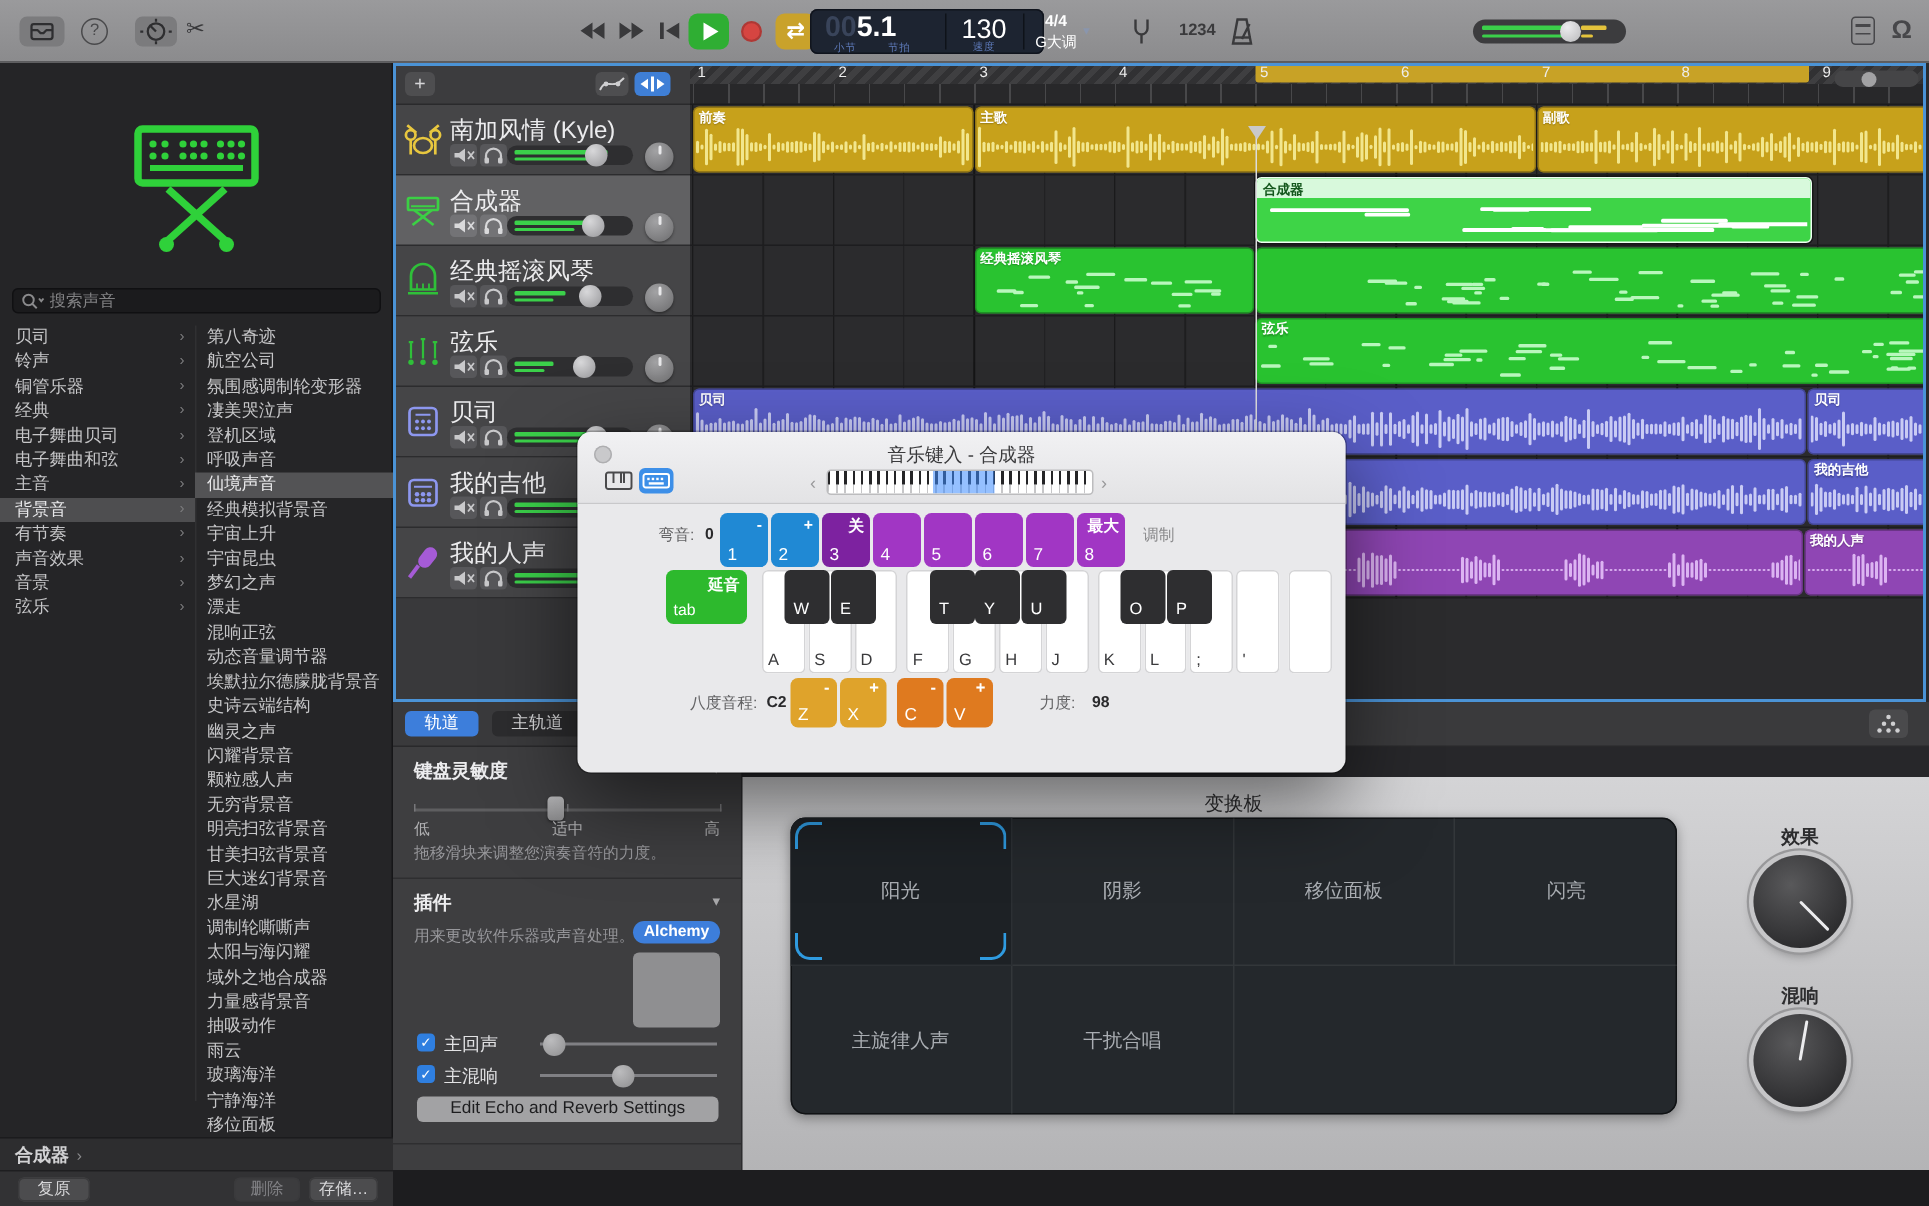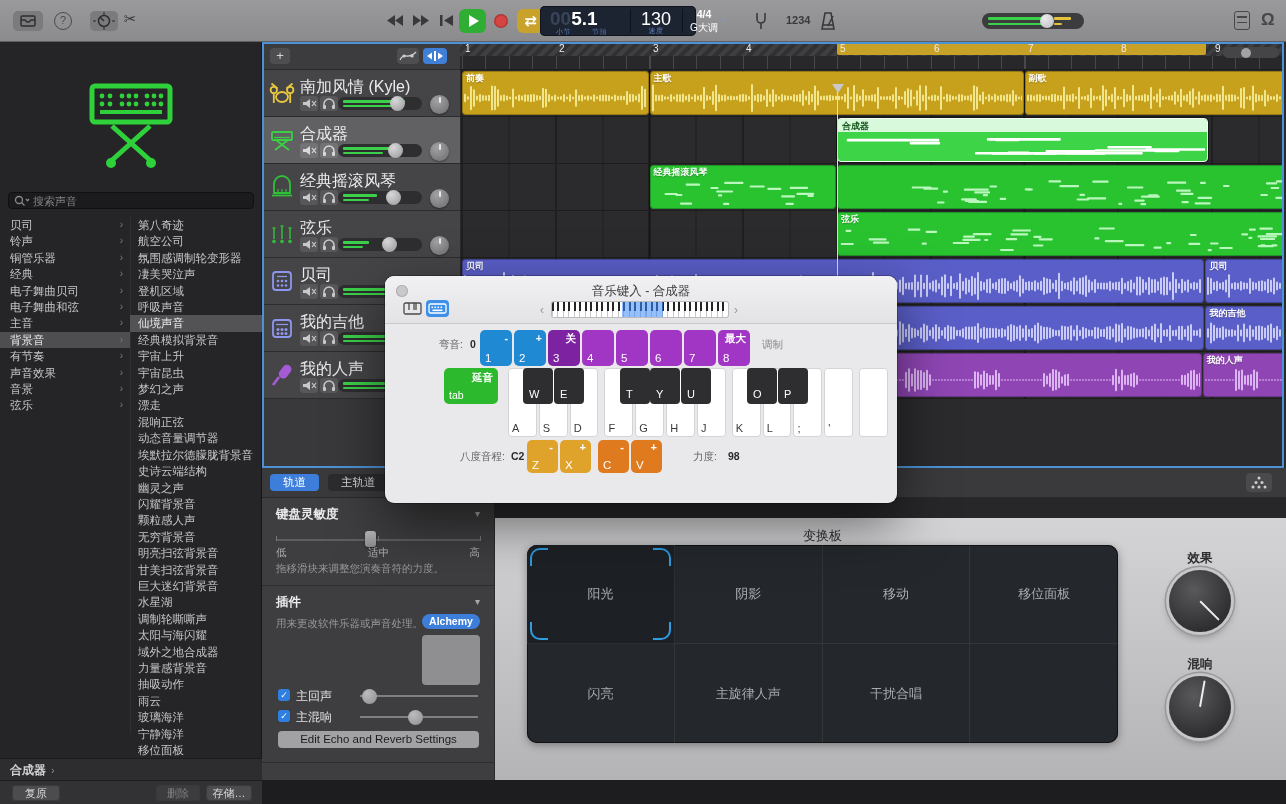--- a/index.html
+++ b/index.html
@@ -129,21 +129,21 @@
 .pcell.sel{background:#1d2125}
 .pcell.sel .cb::before,.pcell.sel .cb::after,.pcell.sel::before,.pcell.sel::after{content:"";position:absolute;width:16px;height:16px;border-color:#2f9be0;border-style:solid;border-width:0}
 .pcell.sel .cb::before{left:3px;top:3px;border-left-width:2px;border-top-width:2px;border-top-left-radius:10px}
 .pcell.sel .cb::after{right:3px;top:3px;border-right-width:2px;border-top-width:2px;border-top-right-radius:10px}
 .pcell.sel::before{left:3px;bottom:3px;border-left-width:2px;border-bottom-width:2px;border-bottom-left-radius:10px}
 .pcell.sel::after{right:3px;bottom:3px;border-right-width:2px;border-bottom-width:2px;border-bottom-right-radius:10px}
 .knob-lab{position:absolute;left:645px;width:120px;text-align:center;font-size:12.5px;font-weight:bold;color:#2c2c2e}
 .knob{position:absolute;left:674px;width:62px;height:62px;border-radius:50%;background:radial-gradient(circle at 40% 32%,#59595b,#2d2d2f 75%);box-shadow:0 0 0 3px #c6c6c8,0 0 0 4.5px #98989a,0 4px 8px rgba(0,0,0,.4)}
 .knob .ptr{position:absolute;left:50%;top:50%;width:2px;height:27px;margin-left:-1px;background:#ececee;transform-origin:top center;border-radius:1px}
 
-#mtwin{left:385px;top:276px;width:512px;height:227px;background:#e9e9eb;border-radius:9px;box-shadow:0 20px 55px rgba(0,0,0,.55),0 0 0 1px rgba(0,0,0,.25);z-index:20}
+#mtwin{left:385px;top:288px;width:512px;height:227px;background:#e9e9eb;border-radius:9px;box-shadow:0 20px 55px rgba(0,0,0,.55),0 0 0 1px rgba(0,0,0,.25);z-index:20}
 #mt-head{position:relative;height:48px;background:linear-gradient(#f1f1f3,#e3e3e5);border-bottom:1px solid #c8c8ca;border-radius:9px 9px 0 0}
 #mt-close{position:absolute;left:11px;top:9px;width:12px;height:12px;border-radius:50%;background:#c9c9cb;box-shadow:inset 0 0 0 1px #aeaeb0}
 #mt-title{position:absolute;left:0;top:7px;width:100%;text-align:center;font-size:12.5px;color:#3a3a3c}
 .seg{position:absolute;top:24px;width:23px;height:17px;border-radius:4px;text-align:center}
 .seg.on{background:#3d8fe8}
 #mt-minikb{position:absolute;left:167px;top:26px;width:176px;height:15px;background:#fff;border-radius:2px;box-shadow:0 0 0 1px #bcbcbe;overflow:hidden}
 #mt-minikb .blacks{position:absolute;left:0;top:0;right:0;height:9px;background:repeating-linear-gradient(90deg,#242426 0 1.6px,transparent 1.6px 5.5px)}
 #mt-minikb .seams{position:absolute;left:0;bottom:0;right:0;height:6px;background:repeating-linear-gradient(90deg,#c6c6c8 0 1px,transparent 1px 5.5px)}
 #mt-minikb .hl{position:absolute;left:70px;top:0;width:41px;height:15px;background:rgba(62,140,255,.55)}
 .mt-arrow{position:absolute;top:27px;font-size:12px;color:#98989a}
@@ -2036,24 +2036,20 @@
   <div class="pcell sel">
         <i class="cb"></i>
         <span class="pl">阳光</span>
       </div>
       <div class="pcell">
         <i class="cb"></i>
         <span class="pl">阴影</span>
       </div>
       <div class="pcell">
         <i class="cb"></i>
-        <span class="pl">移动</span>
-      </div>
-      <div class="pcell">
-        <i class="cb"></i>
         <span class="pl">移位面板</span>
       </div>
       <div class="pcell">
         <i class="cb"></i>
         <span class="pl">闪亮</span>
       </div>
       <div class="pcell">
         <i class="cb"></i>
         <span class="pl">主旋律人声</span>
       </div>

